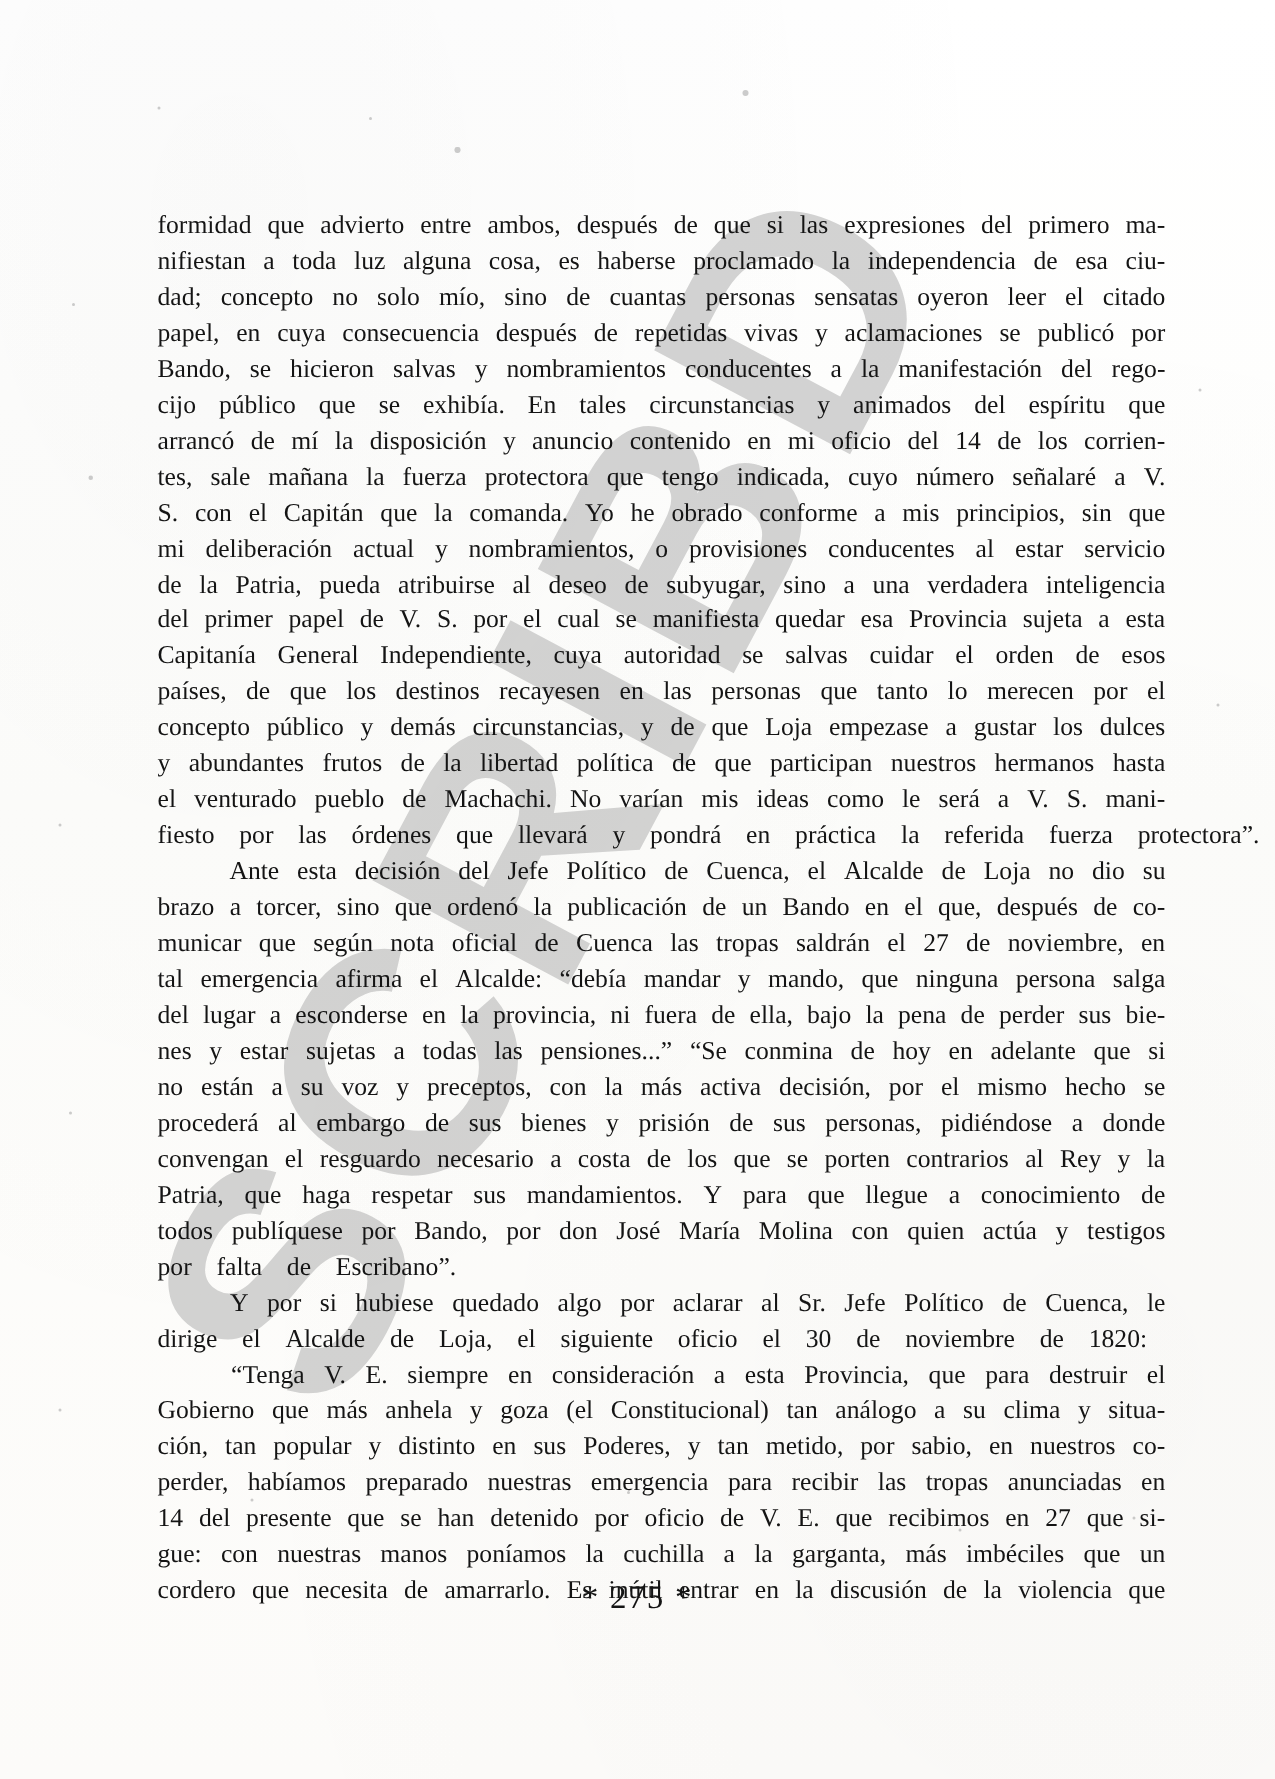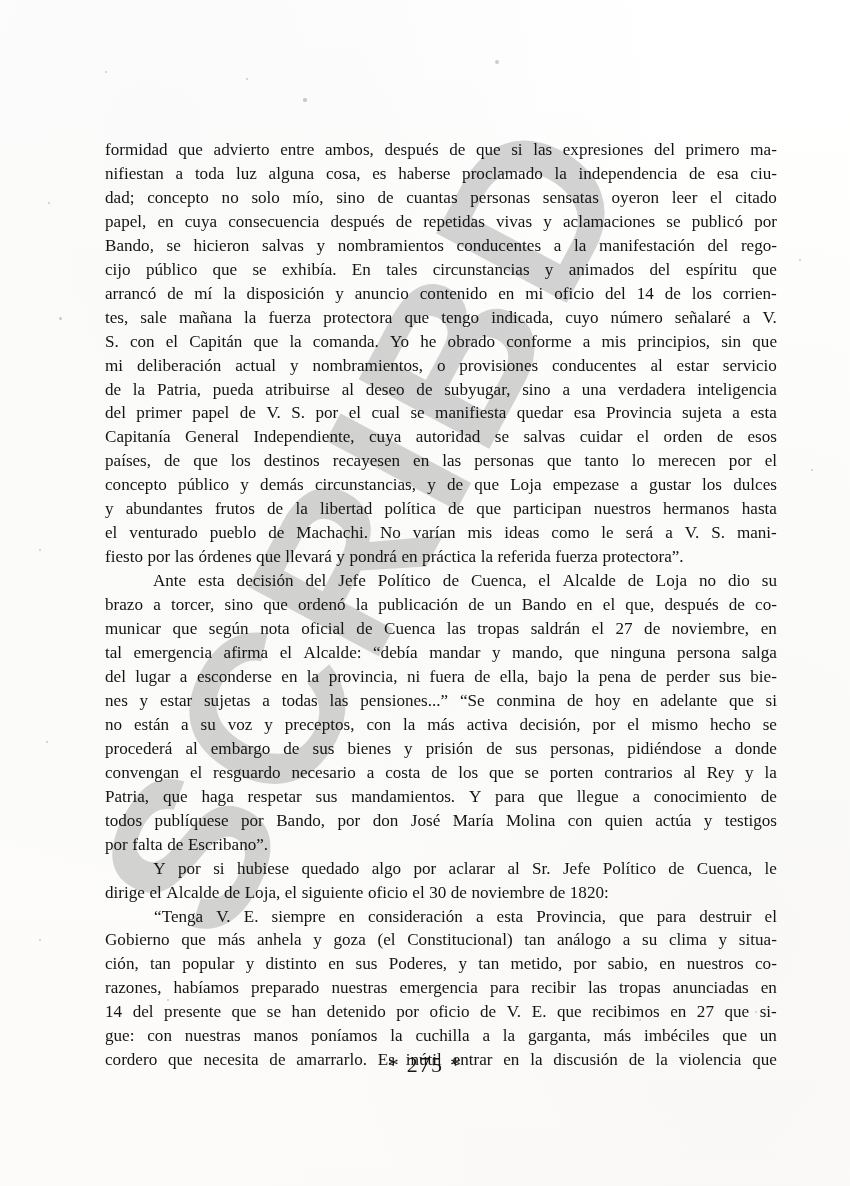--- a/index.html
+++ b/index.html
@@ -74,20 +74,21 @@
     letter-spacing: 0;
   }
 
   
   .doc-line.justify {
     justify-content: space-between;
   }
   
   .doc-line.flush {
     justify-content: flex-start;
+    gap: 12px;
   }
   .doc-line.flush .w + .w {
     margin-left: .265em;
   }
 
   .doc-line .indent {
     display: inline-block;
     width: 36px;
     flex: 0 0 36px;
   }
@@ -168,21 +169,21 @@
       <div class="doc-line justify"><span class="w">procederá</span><span class="w">al</span><span class="w">embargo</span><span class="w">de</span><span class="w">sus</span><span class="w">bienes</span><span class="w">y</span><span class="w">prisión</span><span class="w">de</span><span class="w">sus</span><span class="w">personas,</span><span class="w">pidiéndose</span><span class="w">a</span><span class="w">donde</span></div>
       <div class="doc-line justify"><span class="w">convengan</span><span class="w">el</span><span class="w">resguardo</span><span class="w">necesario</span><span class="w">a</span><span class="w">costa</span><span class="w">de</span><span class="w">los</span><span class="w">que</span><span class="w">se</span><span class="w">porten</span><span class="w">contrarios</span><span class="w">al</span><span class="w">Rey</span><span class="w">y</span><span class="w">la</span></div>
       <div class="doc-line justify"><span class="w">Patria,</span><span class="w">que</span><span class="w">haga</span><span class="w">respetar</span><span class="w">sus</span><span class="w">mandamientos.</span><span class="w">Y</span><span class="w">para</span><span class="w">que</span><span class="w">llegue</span><span class="w">a</span><span class="w">conocimiento</span><span class="w">de</span></div>
       <div class="doc-line justify"><span class="w">todos</span><span class="w">publíquese</span><span class="w">por</span><span class="w">Bando,</span><span class="w">por</span><span class="w">don</span><span class="w">José</span><span class="w">María</span><span class="w">Molina</span><span class="w">con</span><span class="w">quien</span><span class="w">actúa</span><span class="w">y</span><span class="w">testigos</span></div>
       <div class="doc-line flush"><span class="w">por</span><span class="w">falta</span><span class="w">de</span><span class="w">Escribano”.</span></div>
       <div class="doc-line justify"><span class="indent"></span><span class="w">Y</span><span class="w">por</span><span class="w">si</span><span class="w">hubiese</span><span class="w">quedado</span><span class="w">algo</span><span class="w">por</span><span class="w">aclarar</span><span class="w">al</span><span class="w">Sr.</span><span class="w">Jefe</span><span class="w">Político</span><span class="w">de</span><span class="w">Cuenca,</span><span class="w">le</span></div>
       <div class="doc-line flush"><span class="w">dirige</span><span class="w">el</span><span class="w">Alcalde</span><span class="w">de</span><span class="w">Loja,</span><span class="w">el</span><span class="w">siguiente</span><span class="w">oficio</span><span class="w">el</span><span class="w">30</span><span class="w">de</span><span class="w">noviembre</span><span class="w">de</span><span class="w">1820:</span></div>
       <div class="doc-line justify"><span class="indent"></span><span class="w">“Tenga</span><span class="w">V.</span><span class="w">E.</span><span class="w">siempre</span><span class="w">en</span><span class="w">consideración</span><span class="w">a</span><span class="w">esta</span><span class="w">Provincia,</span><span class="w">que</span><span class="w">para</span><span class="w">destruir</span><span class="w">el</span></div>
       <div class="doc-line justify"><span class="w">Gobierno</span><span class="w">que</span><span class="w">más</span><span class="w">anhela</span><span class="w">y</span><span class="w">goza</span><span class="w">(el</span><span class="w">Constitucional)</span><span class="w">tan</span><span class="w">análogo</span><span class="w">a</span><span class="w">su</span><span class="w">clima</span><span class="w">y</span><span class="w">situa-</span></div>
       <div class="doc-line justify"><span class="w">ción,</span><span class="w">tan</span><span class="w">popular</span><span class="w">y</span><span class="w">distinto</span><span class="w">en</span><span class="w">sus</span><span class="w">Poderes,</span><span class="w">y</span><span class="w">tan</span><span class="w">metido,</span><span class="w">por</span><span class="w">sabio,</span><span class="w">en</span><span class="w">nuestros</span><span class="w">co-</span></div>
-      <div class="doc-line justify"><span class="w">razones,</span><span class="w">habíamos</span><span class="w">preparado</span><span class="w">nuestras</span><span class="w">emergencia</span><span class="w">para</span><span class="w">recibir</span><span class="w">las</span><span class="w">tropas</span><span class="w">anunciadas</span><span class="w">en</span></div>
+      <div class="doc-line justify"><span class="w">perder,</span><span class="w">habíamos</span><span class="w">preparado</span><span class="w">nuestras</span><span class="w">emergencia</span><span class="w">para</span><span class="w">recibir</span><span class="w">las</span><span class="w">tropas</span><span class="w">anunciadas</span><span class="w">en</span></div>
       <div class="doc-line justify"><span class="w">14</span><span class="w">del</span><span class="w">presente</span><span class="w">que</span><span class="w">se</span><span class="w">han</span><span class="w">detenido</span><span class="w">por</span><span class="w">oficio</span><span class="w">de</span><span class="w">V.</span><span class="w">E.</span><span class="w">que</span><span class="w">recibimos</span><span class="w">en</span><span class="w">27</span><span class="w">que</span><span class="w">si-</span></div>
       <div class="doc-line justify"><span class="w">gue:</span><span class="w">con</span><span class="w">nuestras</span><span class="w">manos</span><span class="w">poníamos</span><span class="w">la</span><span class="w">cuchilla</span><span class="w">a</span><span class="w">la</span><span class="w">garganta,</span><span class="w">más</span><span class="w">imbéciles</span><span class="w">que</span><span class="w">un</span></div>
       <div class="doc-line justify"><span class="w">cordero</span><span class="w">que</span><span class="w">necesita</span><span class="w">de</span><span class="w">amarrarlo.</span><span class="w">Es</span><span class="w">inútil</span><span class="w">entrar</span><span class="w">en</span><span class="w">la</span><span class="w">discusión</span><span class="w">de</span><span class="w">la</span><span class="w">violencia</span><span class="w">que</span></div>
     </div>
 
   <div class="page-number">* 275 *</div>
 
 </div>
 
 </body></html>

